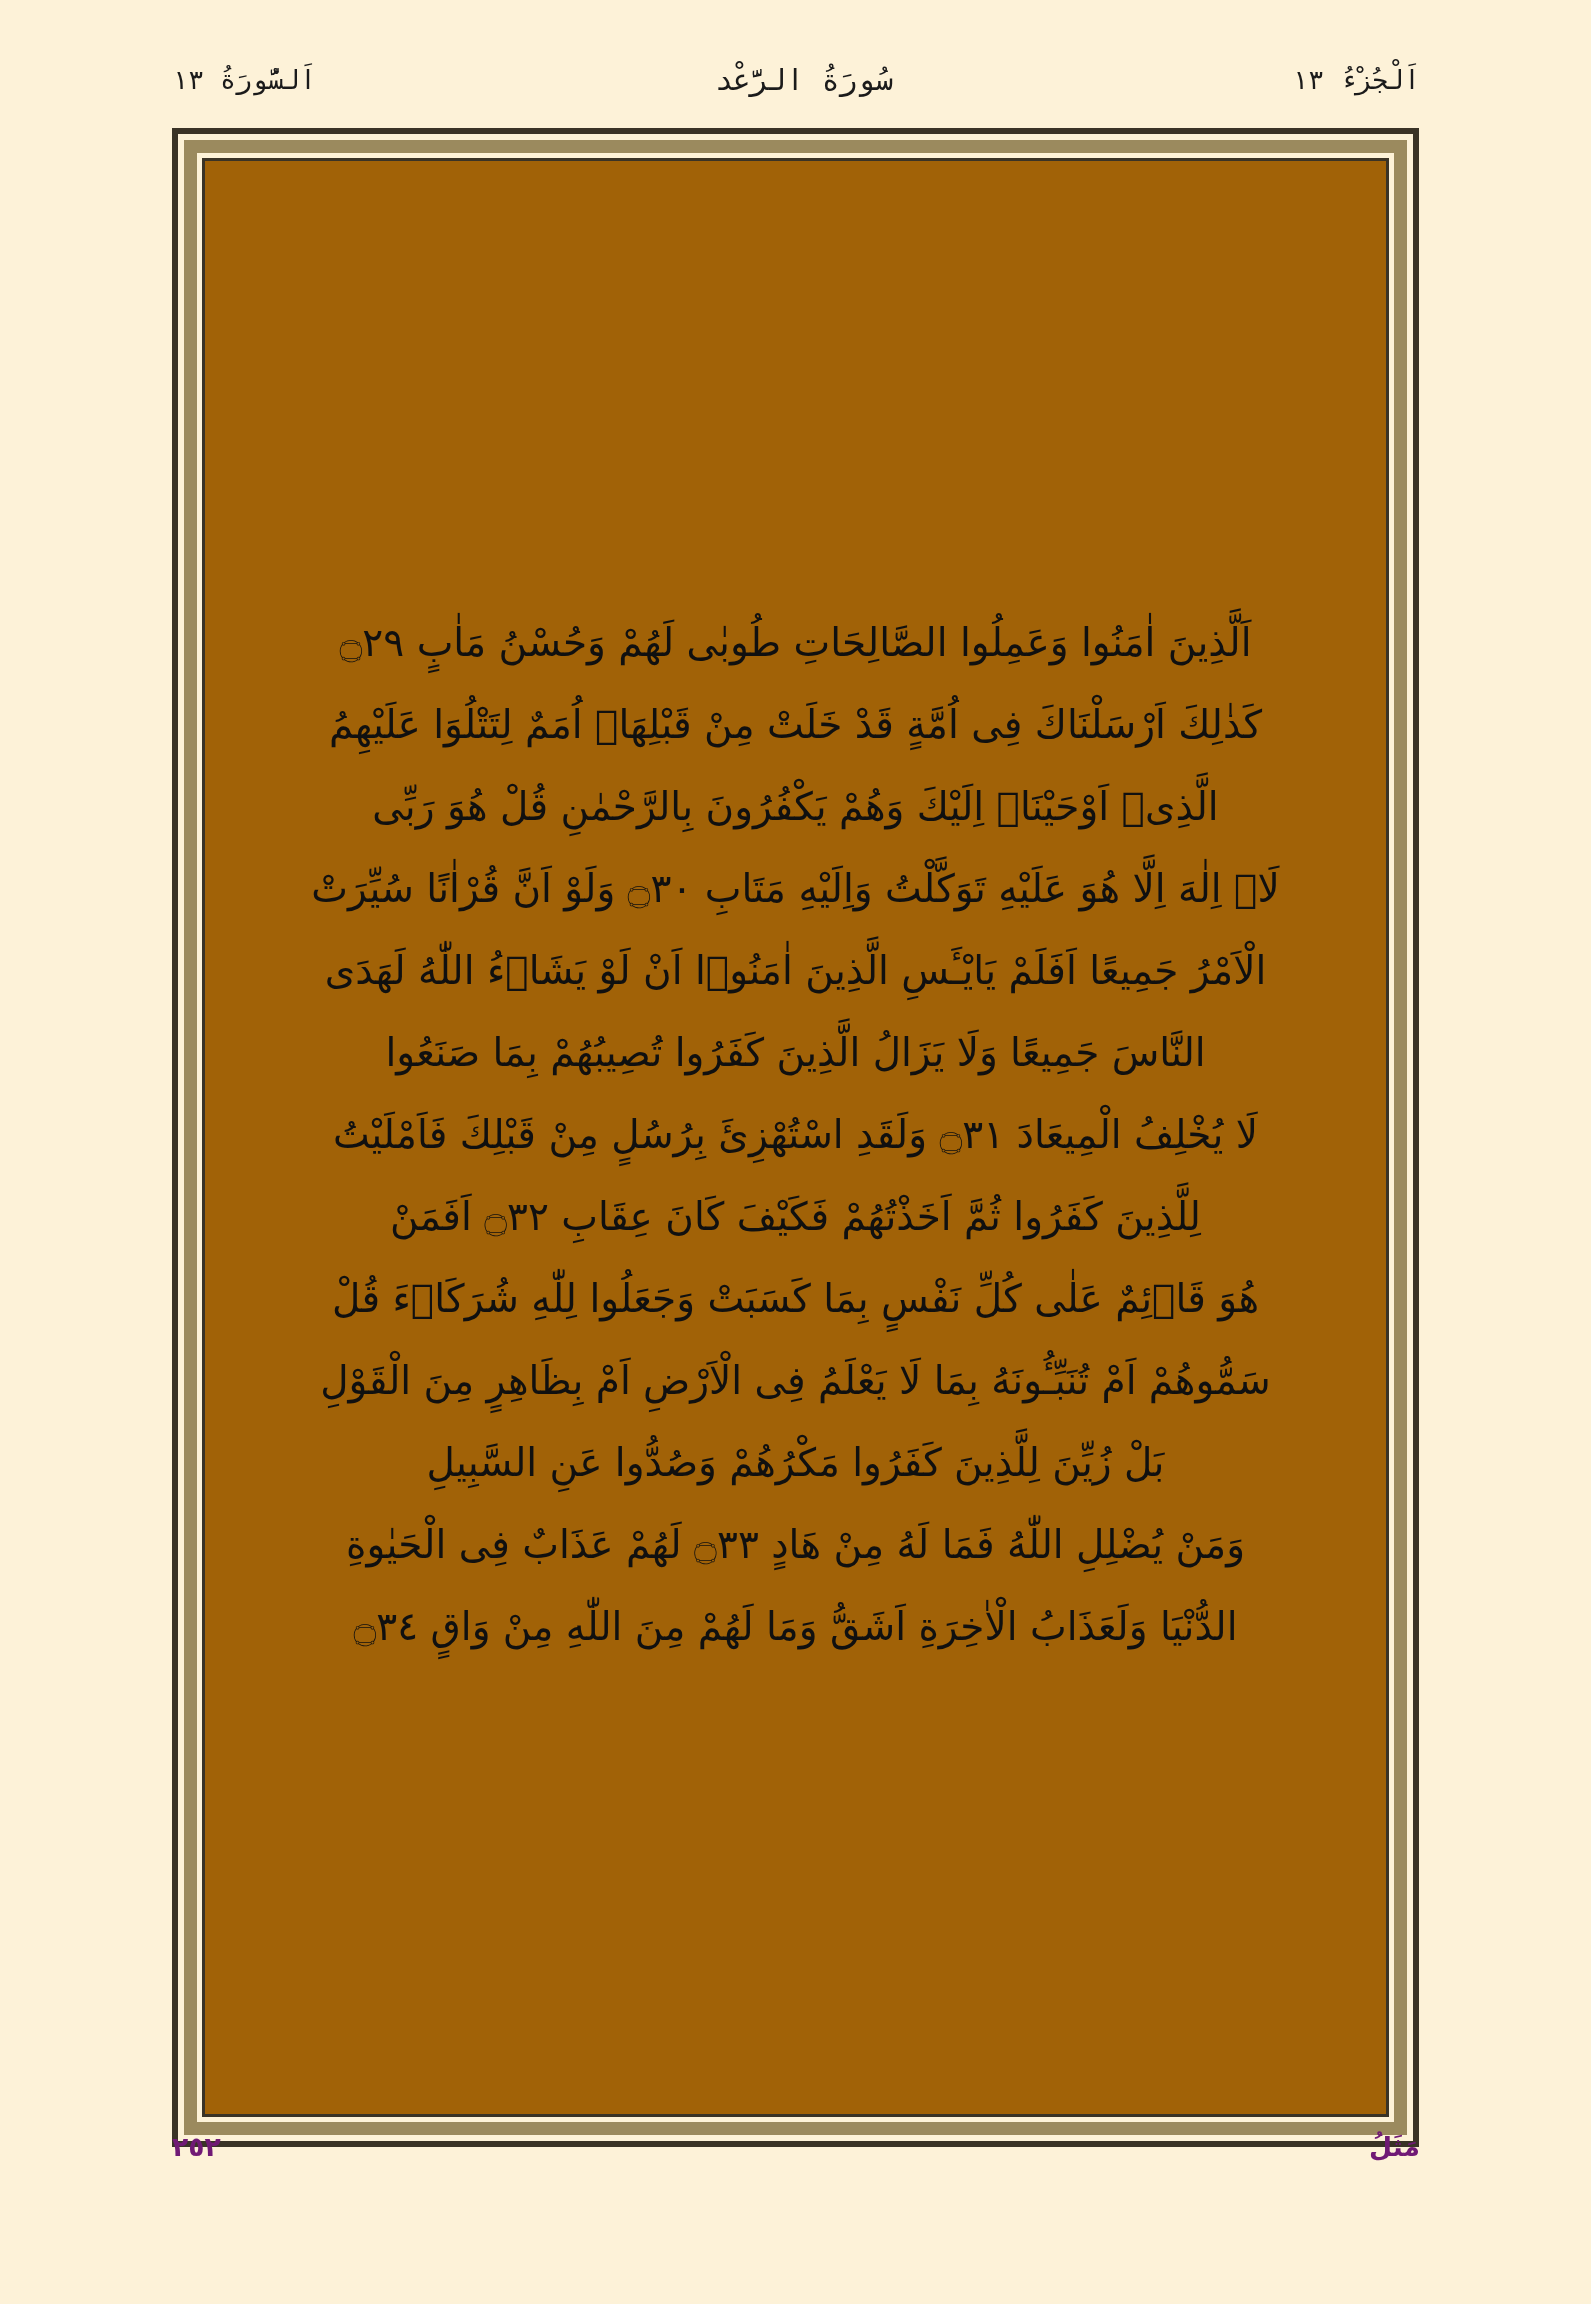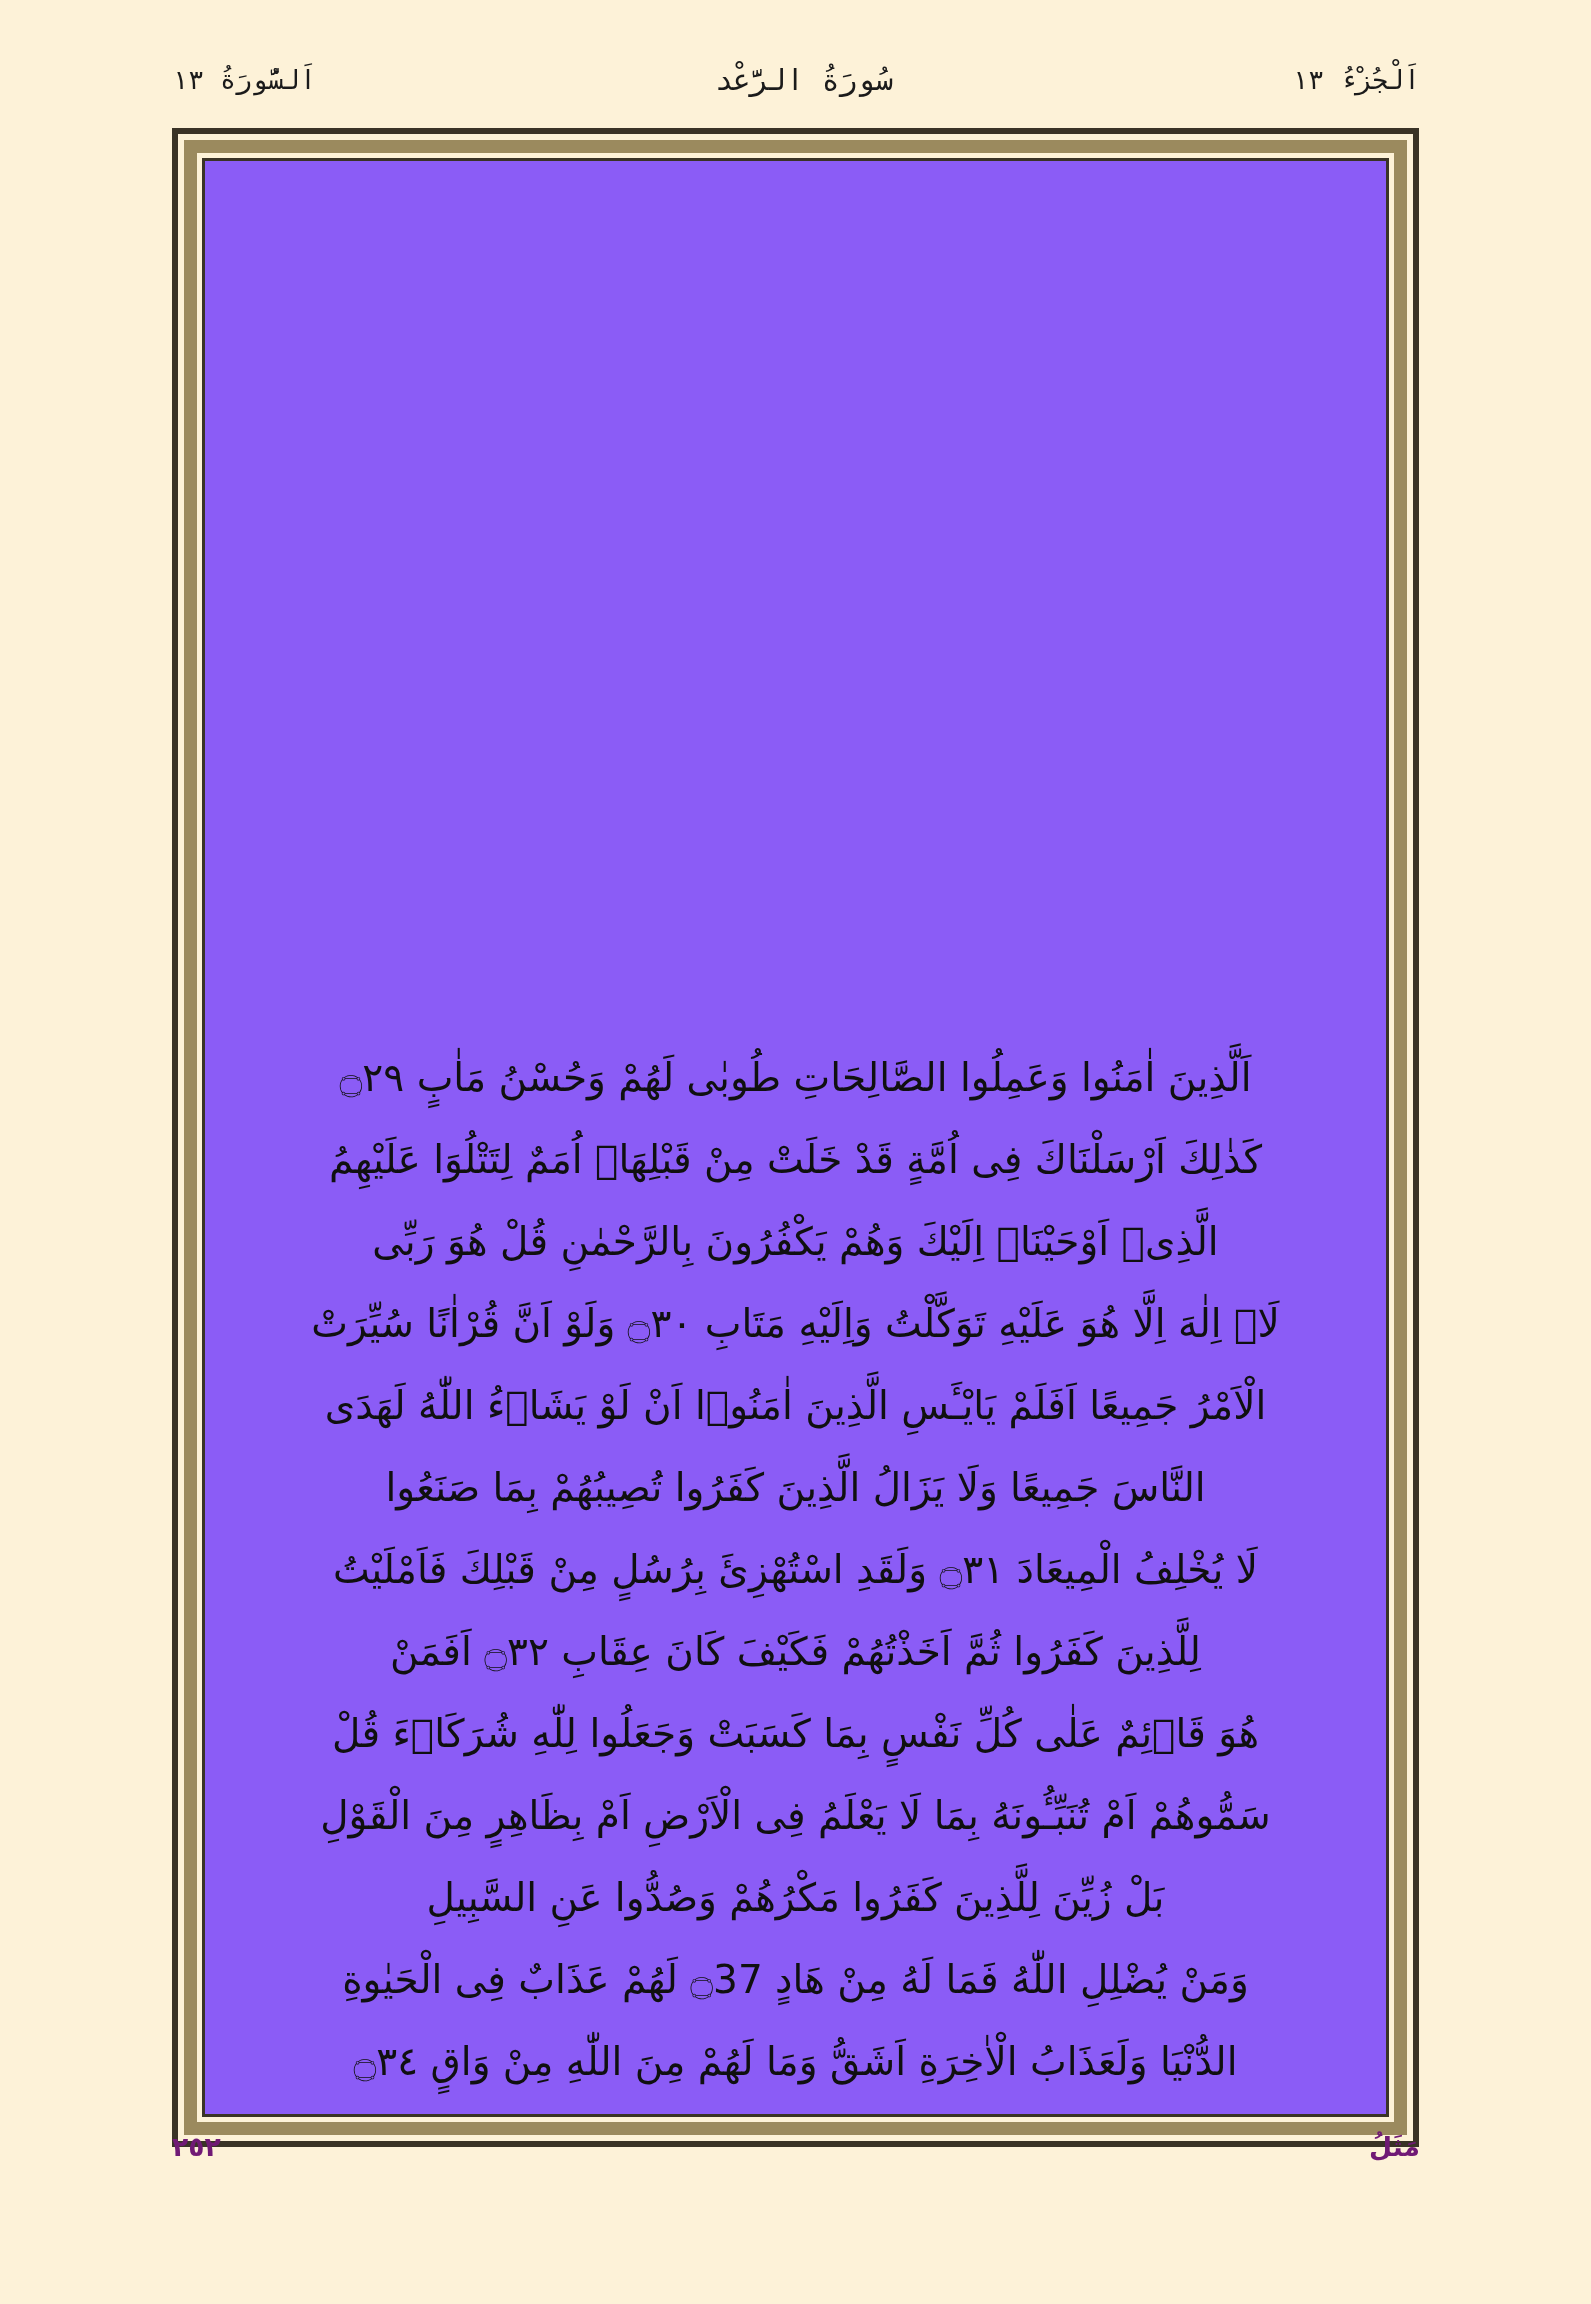--- a/index.html
+++ b/index.html
@@ -59,25 +59,25 @@
     box-sizing: border-box;
     border: 13.8px solid #9b8a5e;
     padding: 4.9px;
     background: #fdf2d8;
   }
   .frame-inner {
     width: 100%;
     height: 100%;
     box-sizing: border-box;
     border: 3px solid #3a3326;
-    background: #8b5cf6;
+    background: #a16207;
     padding: 17.7px 29.6px;
     display: flex;
     flex-direction: column;
-    justify-content: flex-end;
+    justify-content: center;
   }
   
   .lines {
     direction: rtl;
     text-align: center;
     padding-top: 9.9px;
   }
   .line {
     font-family: "DejaVu Sans", sans-serif;
     font-size: 39px;
@@ -127,21 +127,21 @@
           <div class="line">كَذٰلِكَ اَرْسَلْنَاكَ فِى اُمَّةٍ قَدْ خَلَتْ مِنْ قَبْلِهَاۤ اُمَمٌ لِتَتْلُوَا عَلَيْهِمُ</div>
           <div class="line">الَّذِىۤ اَوْحَيْنَاۤ اِلَيْكَ وَهُمْ يَكْفُرُونَ بِالرَّحْمٰنِ قُلْ هُوَ رَبِّى</div>
           <div class="line">لَاۤ اِلٰهَ اِلَّا هُوَ عَلَيْهِ تَوَكَّلْتُ وَاِلَيْهِ مَتَابِ ۝٣٠ وَلَوْ اَنَّ قُرْاٰنًا سُيِّرَتْ</div>
           <div class="line">الْاَمْرُ جَمِيعًا اَفَلَمْ يَايْـَٔسِ الَّذِينَ اٰمَنُوۤا اَنْ لَوْ يَشَاۤءُ اللّٰهُ لَهَدَى</div>
           <div class="line">النَّاسَ جَمِيعًا وَلَا يَزَالُ الَّذِينَ كَفَرُوا تُصِيبُهُمْ بِمَا صَنَعُوا</div>
           <div class="line">لَا يُخْلِفُ الْمِيعَادَ ۝٣١ وَلَقَدِ اسْتُهْزِئَ بِرُسُلٍ مِنْ قَبْلِكَ فَاَمْلَيْتُ</div>
           <div class="line">لِلَّذِينَ كَفَرُوا ثُمَّ اَخَذْتُهُمْ فَكَيْفَ كَانَ عِقَابِ ۝٣٢ اَفَمَنْ</div>
           <div class="line">هُوَ قَاۤئِمٌ عَلٰى كُلِّ نَفْسٍ بِمَا كَسَبَتْ وَجَعَلُوا لِلّٰهِ شُرَكَاۤءَ قُلْ</div>
           <div class="line">سَمُّوهُمْ اَمْ تُنَبِّـُٔونَهُ بِمَا لَا يَعْلَمُ فِى الْاَرْضِ اَمْ بِظَاهِرٍ مِنَ الْقَوْلِ</div>
           <div class="line">بَلْ زُيِّنَ لِلَّذِينَ كَفَرُوا مَكْرُهُمْ وَصُدُّوا عَنِ السَّبِيلِ</div>
-          <div class="line">وَمَنْ يُضْلِلِ اللّٰهُ فَمَا لَهُ مِنْ هَادٍ ۝37 لَهُمْ عَذَابٌ فِى الْحَيٰوةِ</div>
+          <div class="line">وَمَنْ يُضْلِلِ اللّٰهُ فَمَا لَهُ مِنْ هَادٍ ۝٣٣ لَهُمْ عَذَابٌ فِى الْحَيٰوةِ</div>
           <div class="line">الدُّنْيَا وَلَعَذَابُ الْاٰخِرَةِ اَشَقُّ وَمَا لَهُمْ مِنَ اللّٰهِ مِنْ وَاقٍ ۝٣٤</div>
         </div>
       </div>
     </div>
   </div>
 
   <div class="footer">
     <div class="footer-item">مَثَلُ</div>
     <div class="footer-item">٢٥٢</div>
   </div>

